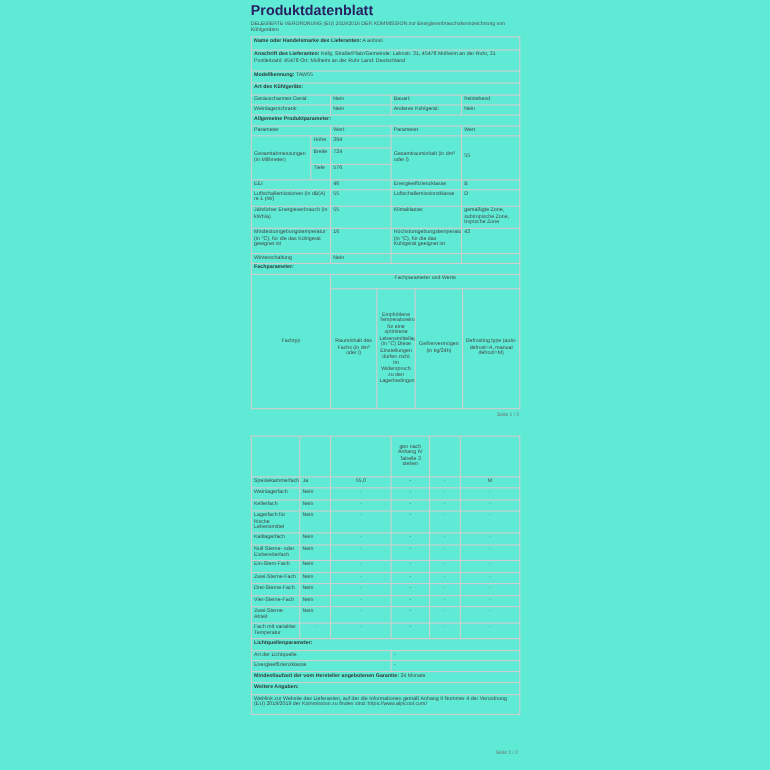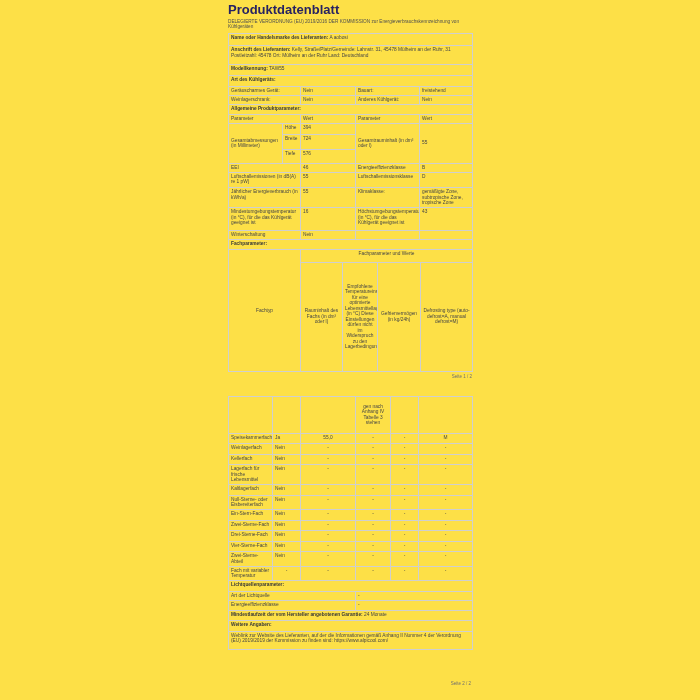--- a/index.html
+++ b/index.html
@@ -1,16 +1,16 @@
 <!DOCTYPE html>
 <html><head>
 <meta charset="utf-8">
 <style>
   html,body{margin:0;padding:0;background:#ffffff;}
-  .canvas{position:relative;width:700px;height:700px;background:#fde047;overflow:hidden;
+  .canvas{position:relative;width:700px;height:700px;background:#5eead4;overflow:hidden;
           font-family:"Liberation Sans",sans-serif;}
   .doc{position:absolute;left:228px;top:0;width:244px;height:700px;color:#454545;}
   .title{font-size:13px;font-weight:bold;color:#272262;margin:3px 0 2px 0;line-height:14px;}
   .sub{font-size:4.7px;line-height:5.3px;color:#4f4f4f;margin:0 0 3px 0;}
   table{border-collapse:collapse;table-layout:fixed;width:244px;}
   td{border:1px solid #cfcfcf;font-size:4.8px;line-height:5.5px;padding:1px 2px 1.5px 2px;
      vertical-align:top;color:#454545;overflow:hidden;}
   .b{font-weight:bold;color:#373737;}
   .hdr td{font-weight:bold;color:#373737;}
   .ctr{text-align:center;}

